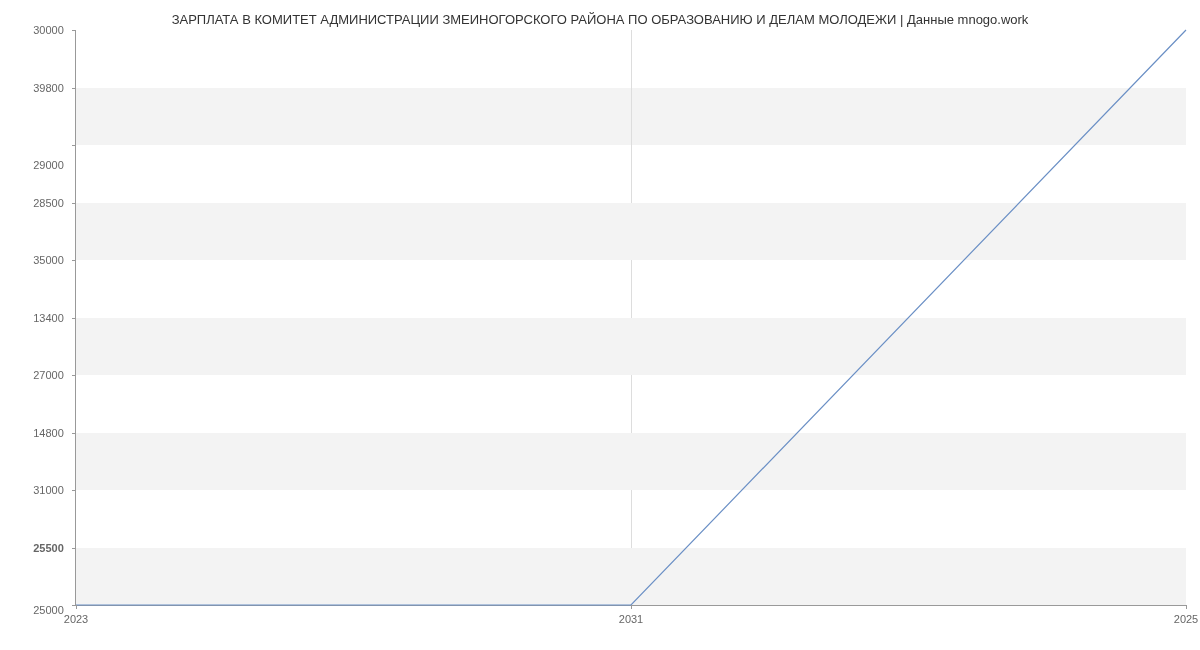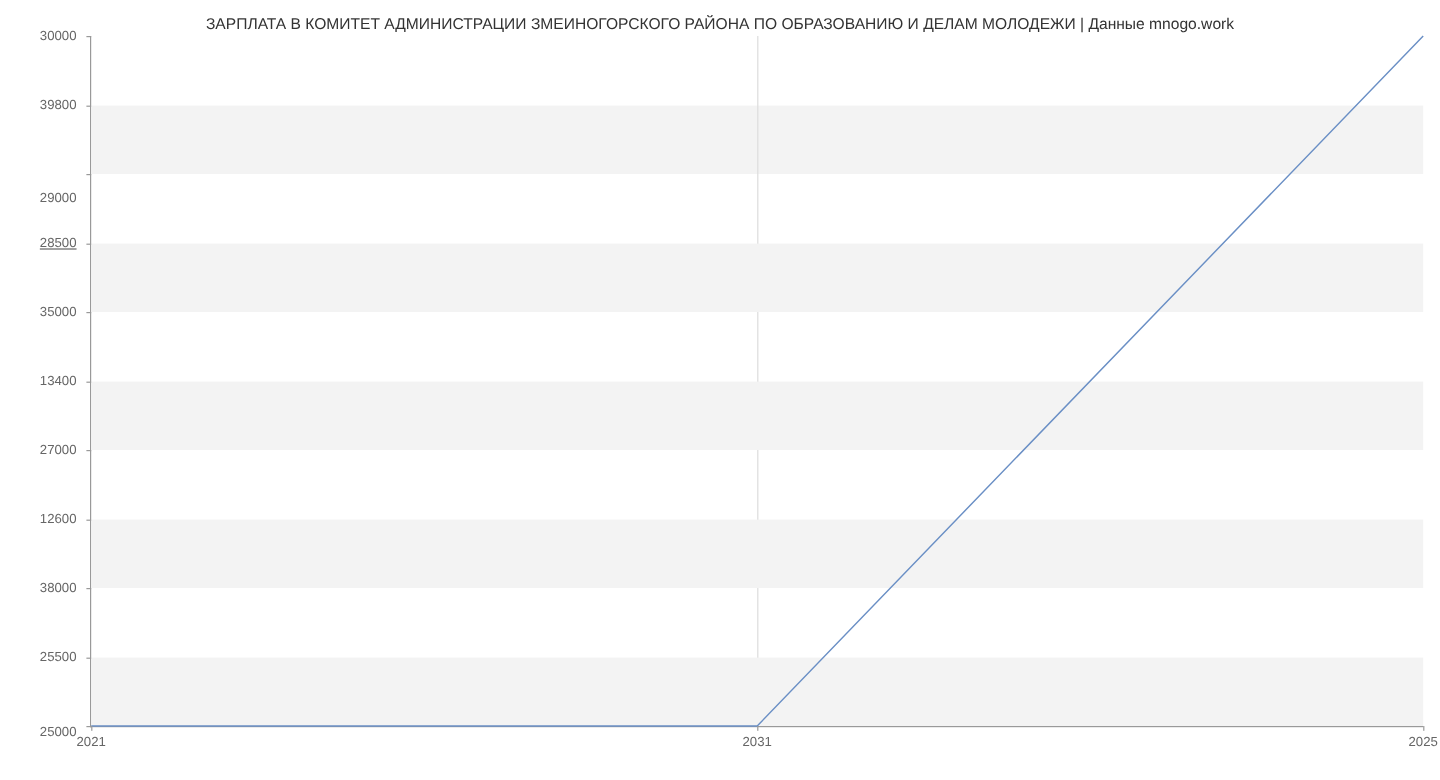--- a/index.html
+++ b/index.html
@@ -99,40 +99,40 @@
       <div class="vline" style="left: 555px;"></div>
       <div class="grid-band" style="top: 172.5px; height: 57.5px;"></div>
       <div class="grid-band" style="top: 287.5px; height: 57.5px;"></div>
       <div class="grid-band" style="top: 402.5px; height: 57.5px;"></div>
       <div class="grid-band" style="top: 517.5px; height: 57.5px;"></div>
     <svg class="line-svg" id="line-svg" viewBox="0 0 1110 575">
       <path class="line-path" id="line-path" d="M0,575 L555,575 L1110,0 "></path>
     </svg>
   <div class="y-tick" style="top: 580px;">25000</div>
       <div class="y-tick-mark" style="top: 575px;"></div>
-      <div class="y-tick" style="top: 517.5px;">25500</div>
+      <div class="y-tick" style="top: 517.5px; font-weight: bold;">25500</div>
       <div class="y-tick-mark" style="top: 517.5px;"></div>
-      <div class="y-tick" style="top: 460px;">38000</div>
+      <div class="y-tick" style="top: 460px;">31000</div>
       <div class="y-tick-mark" style="top: 460px;"></div>
-      <div class="y-tick" style="top: 402.5px;">12600</div>
+      <div class="y-tick" style="top: 402.5px;">14800</div>
       <div class="y-tick-mark" style="top: 402.5px;"></div>
       <div class="y-tick" style="top: 345px;">27000</div>
       <div class="y-tick-mark" style="top: 345px;"></div>
       <div class="y-tick" style="top: 287.5px;">13400</div>
       <div class="y-tick-mark" style="top: 287.5px;"></div>
       <div class="y-tick" style="top: 230px;">35000</div>
       <div class="y-tick-mark" style="top: 230px;"></div>
-      <div class="y-tick" style="top: 172.5px; text-decoration: underline;">28500</div>
+      <div class="y-tick" style="top: 172.5px;">28500</div>
       <div class="y-tick-mark" style="top: 172.5px;"></div>
       <div class="y-tick" style="top: 115px; margin-top: 20px;">29000</div>
       <div class="y-tick-mark" style="top: 115px;"></div>
       <div class="y-tick" style="top: 57.5px;">39800</div>
       <div class="y-tick-mark" style="top: 57.5px;"></div>
       <div class="y-tick" style="top: 0px;">30000</div>
       <div class="y-tick-mark" style="top: 0px;"></div>
-      <div class="x-tick" style="left: 0px;">2021</div>
+      <div class="x-tick" style="left: 0px;">2023</div>
       <div class="x-tick-mark" style="left: 0px;"></div>
       <div class="x-tick" style="left: 555px;">2031</div>
       <div class="x-tick-mark" style="left: 555px;"></div>
       <div class="x-tick" style="left: 1110px;">2025</div>
       <div class="x-tick-mark" style="left: 1110px;"></div>
     </div>
 </div>
 
 </body></html>

